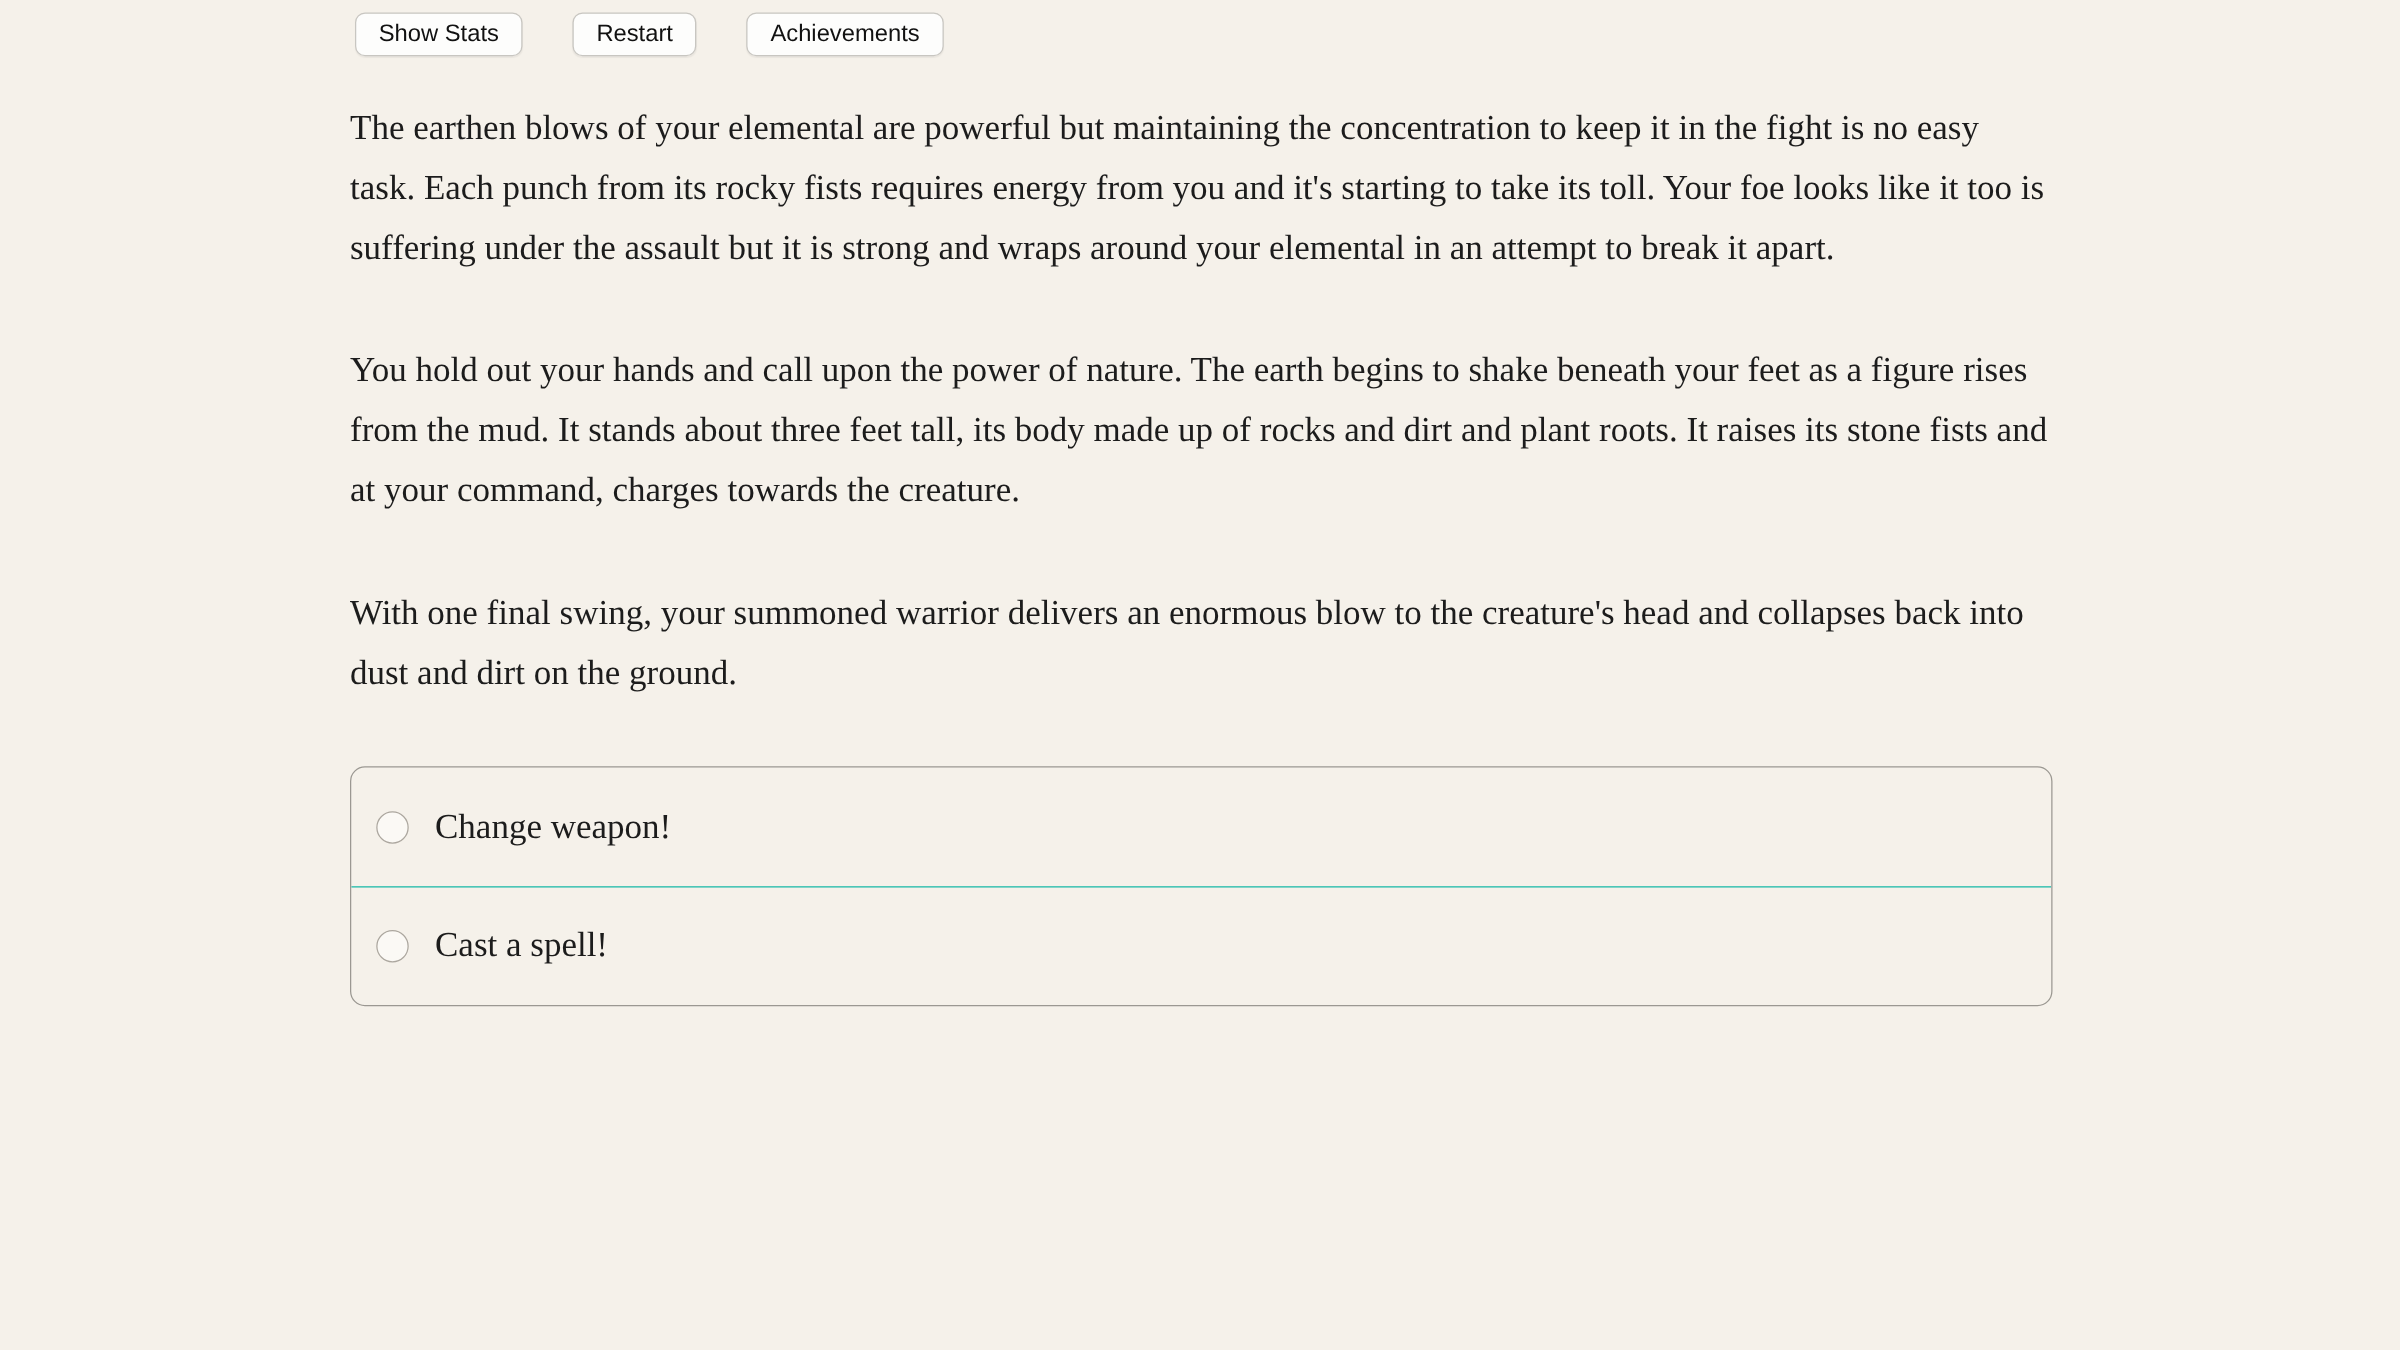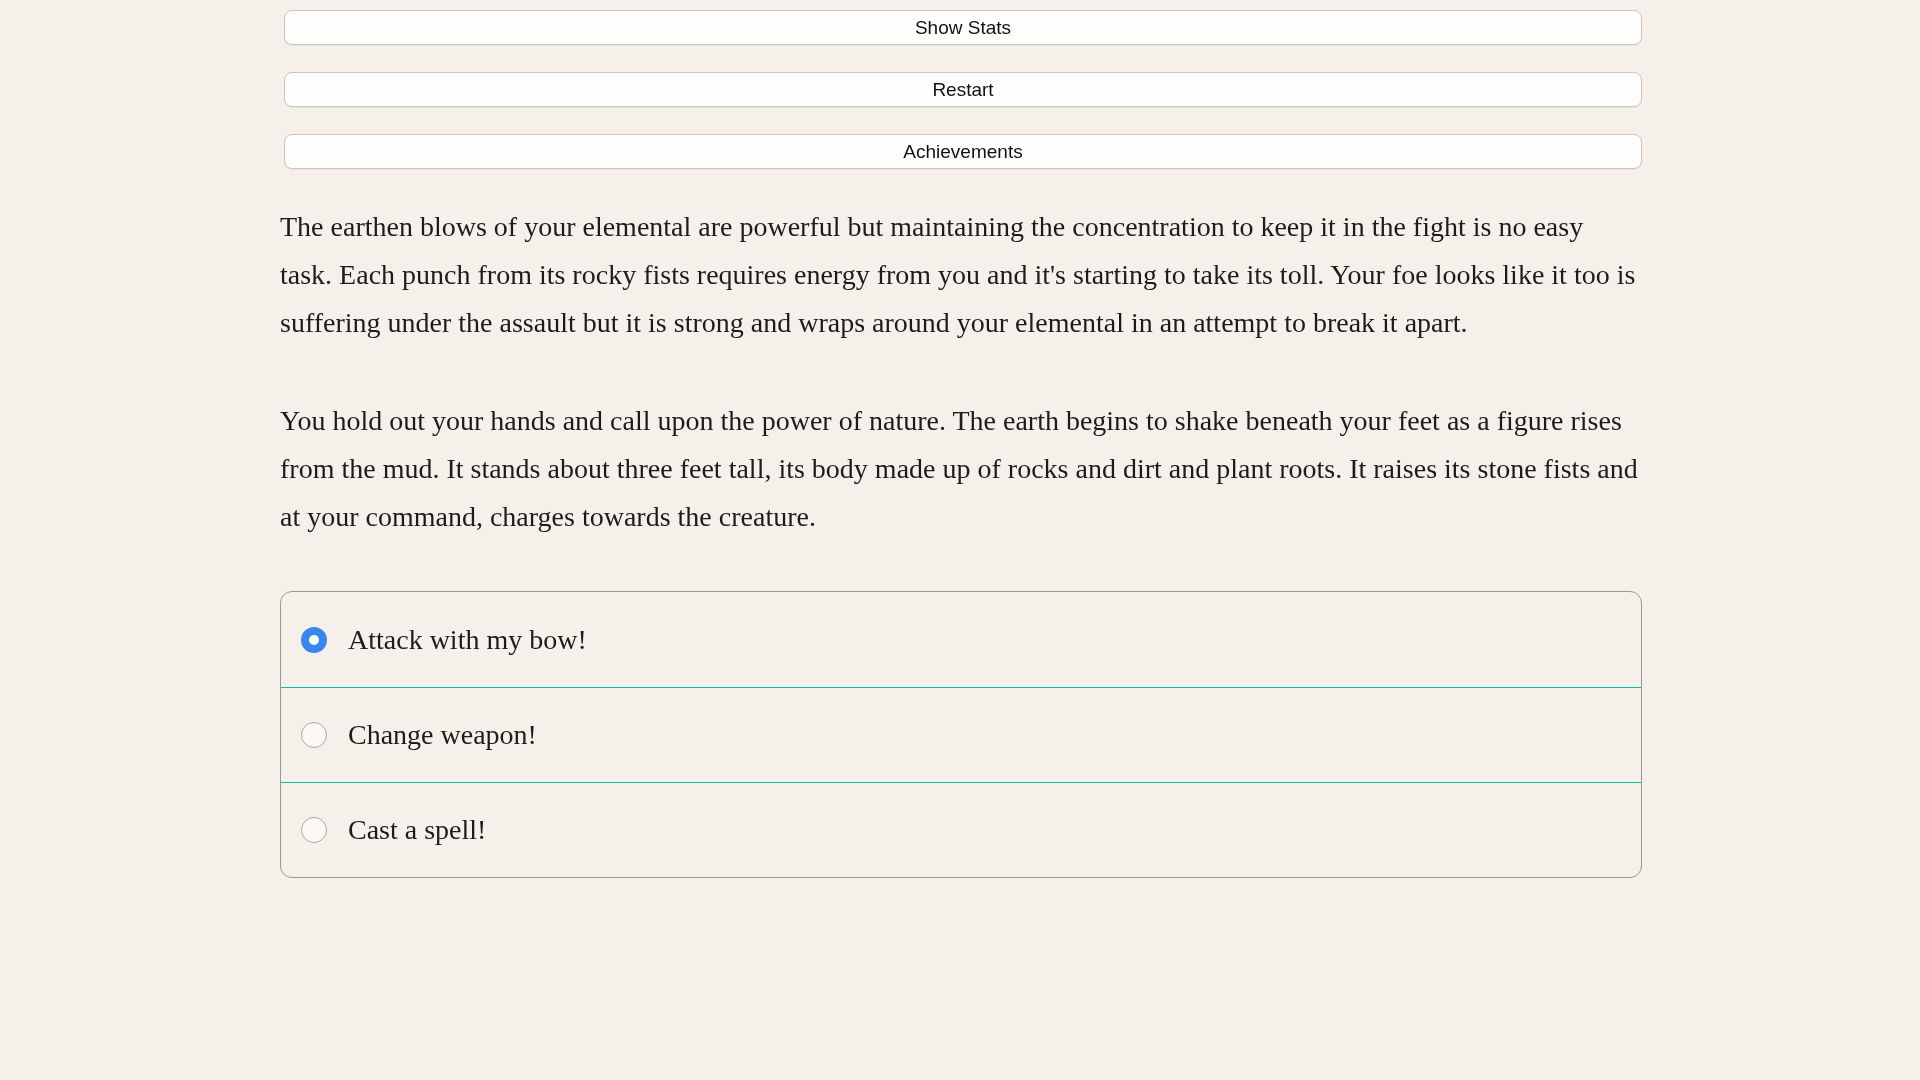--- a/index.html
+++ b/index.html
@@ -15,23 +15,22 @@
   }
   .content {
     margin-left: 280px;
     width: 1362px;
   }
   
   .toolbar {
     padding-top: 10px;
     margin-left: 4px;
     display: flex;
-    gap: 27px;
+    gap: 40px;
     font-family: "Liberation Sans", sans-serif;
-    flex-direction: column;
   }
   .btn {
     height: 35px;
     padding: 0 18px;
     background: #fdfdfc;
     border: 1px solid #c8c6c1;
     border-radius: 8px;
     font-family: "Liberation Sans", sans-serif;
     font-size: 19px;
     color: #111;
@@ -103,28 +102,25 @@
 
   <div class="toolbar">
     <button class="btn">Show Stats</button>
     <button class="btn">Restart</button>
     <button class="btn">Achievements</button>
   </div>
 
   <div class="story">
     <p>The earthen blows of your elemental are powerful but maintaining the concentration to keep it in the fight is no easy task. Each punch from its rocky fists requires energy from you and it's starting to take its toll. Your foe looks like it too is suffering under the assault but it is strong and wraps around your elemental in an attempt to break it apart.</p>
     <p>You hold out your hands and call upon the power of nature. The earth begins to shake beneath your feet as a figure rises from the mud. It stands about three feet tall, its body made up of rocks and dirt and plant roots. It raises its stone fists and at your command, charges towards the creature.</p>
+    <p>With one final swing, your summoned warrior delivers an enormous blow to the creature's head and collapses back into dust and dirt on the ground.</p>
   </div>
 
   <div class="choices">
 
-    <div class="choice-row">
-      <span class="radio checked"></span>
-      <span class="choice-label">Attack with my bow!</span>
-    </div>
 
     <div class="choice-row">
       <span class="radio"></span>
       <span class="choice-label">Change weapon!</span>
     </div>
 
     <div class="choice-row">
       <span class="radio"></span>
       <span class="choice-label">Cast a spell!</span>
     </div>

